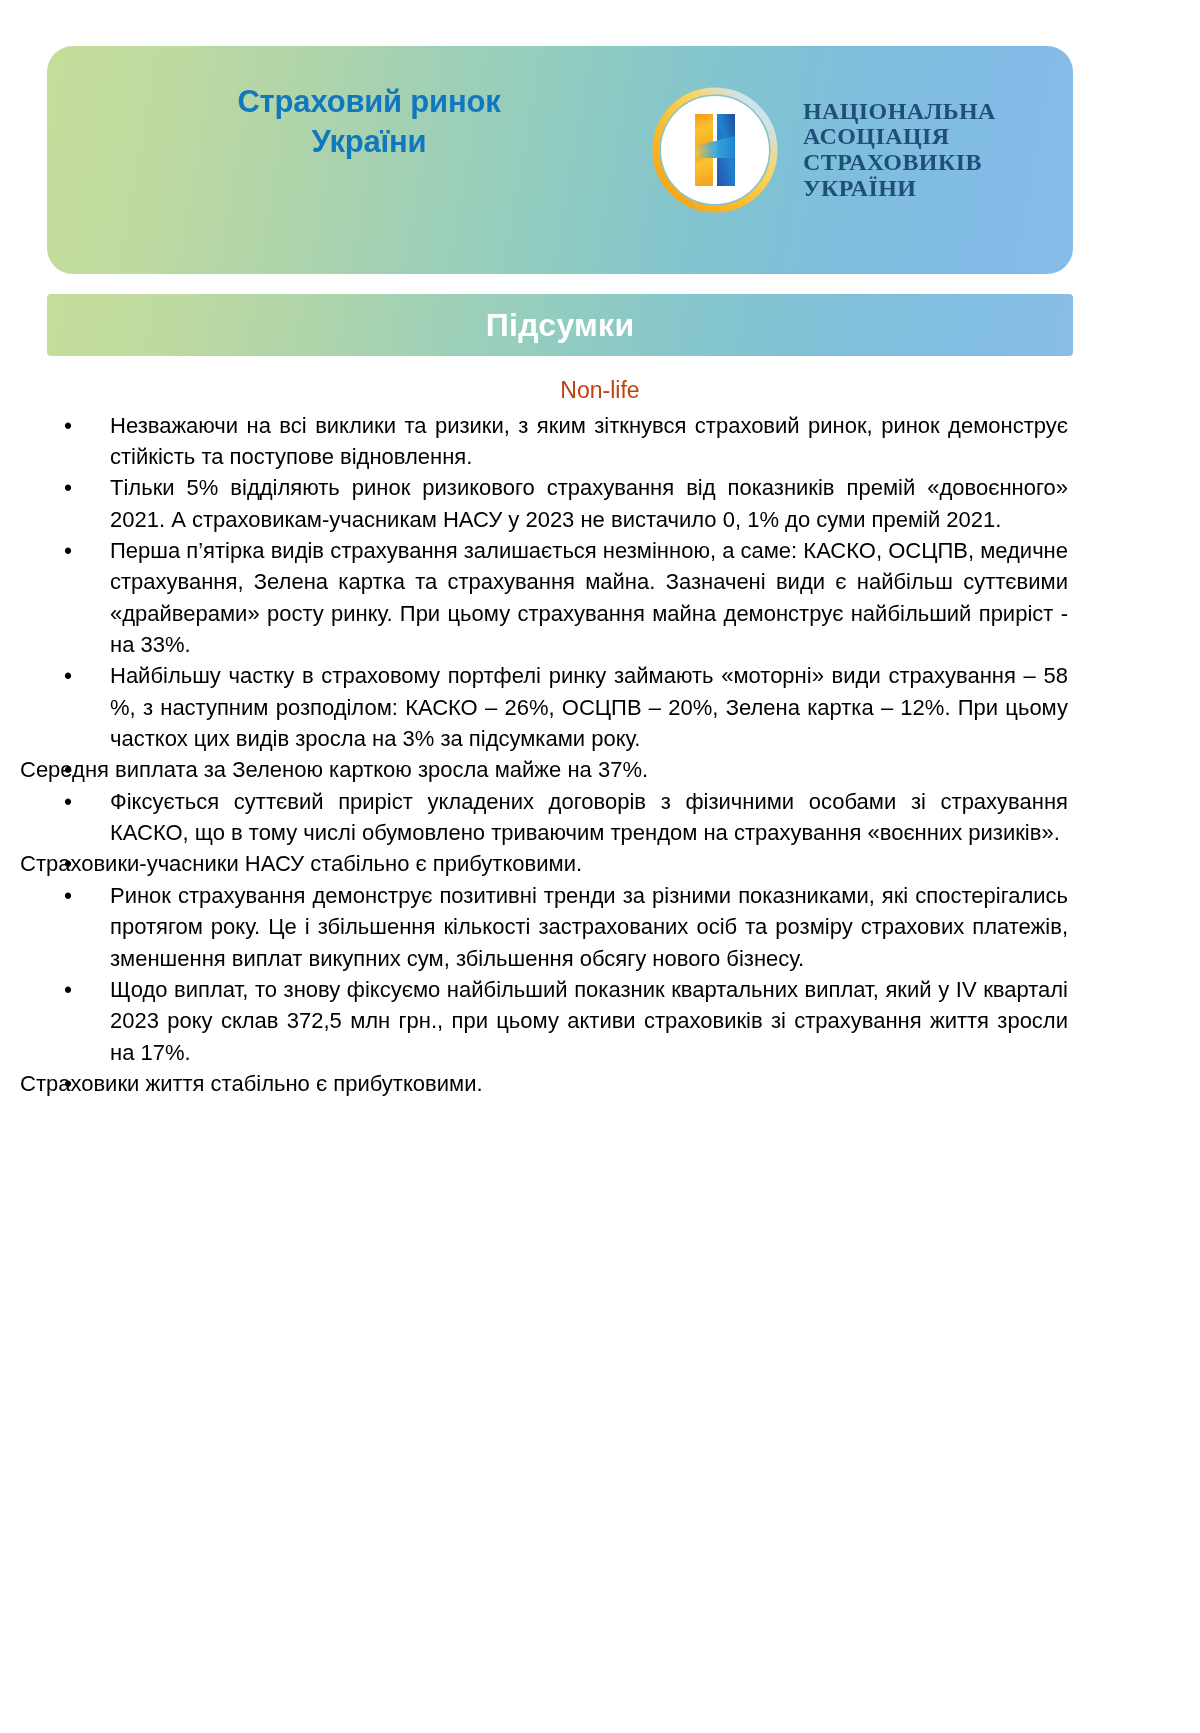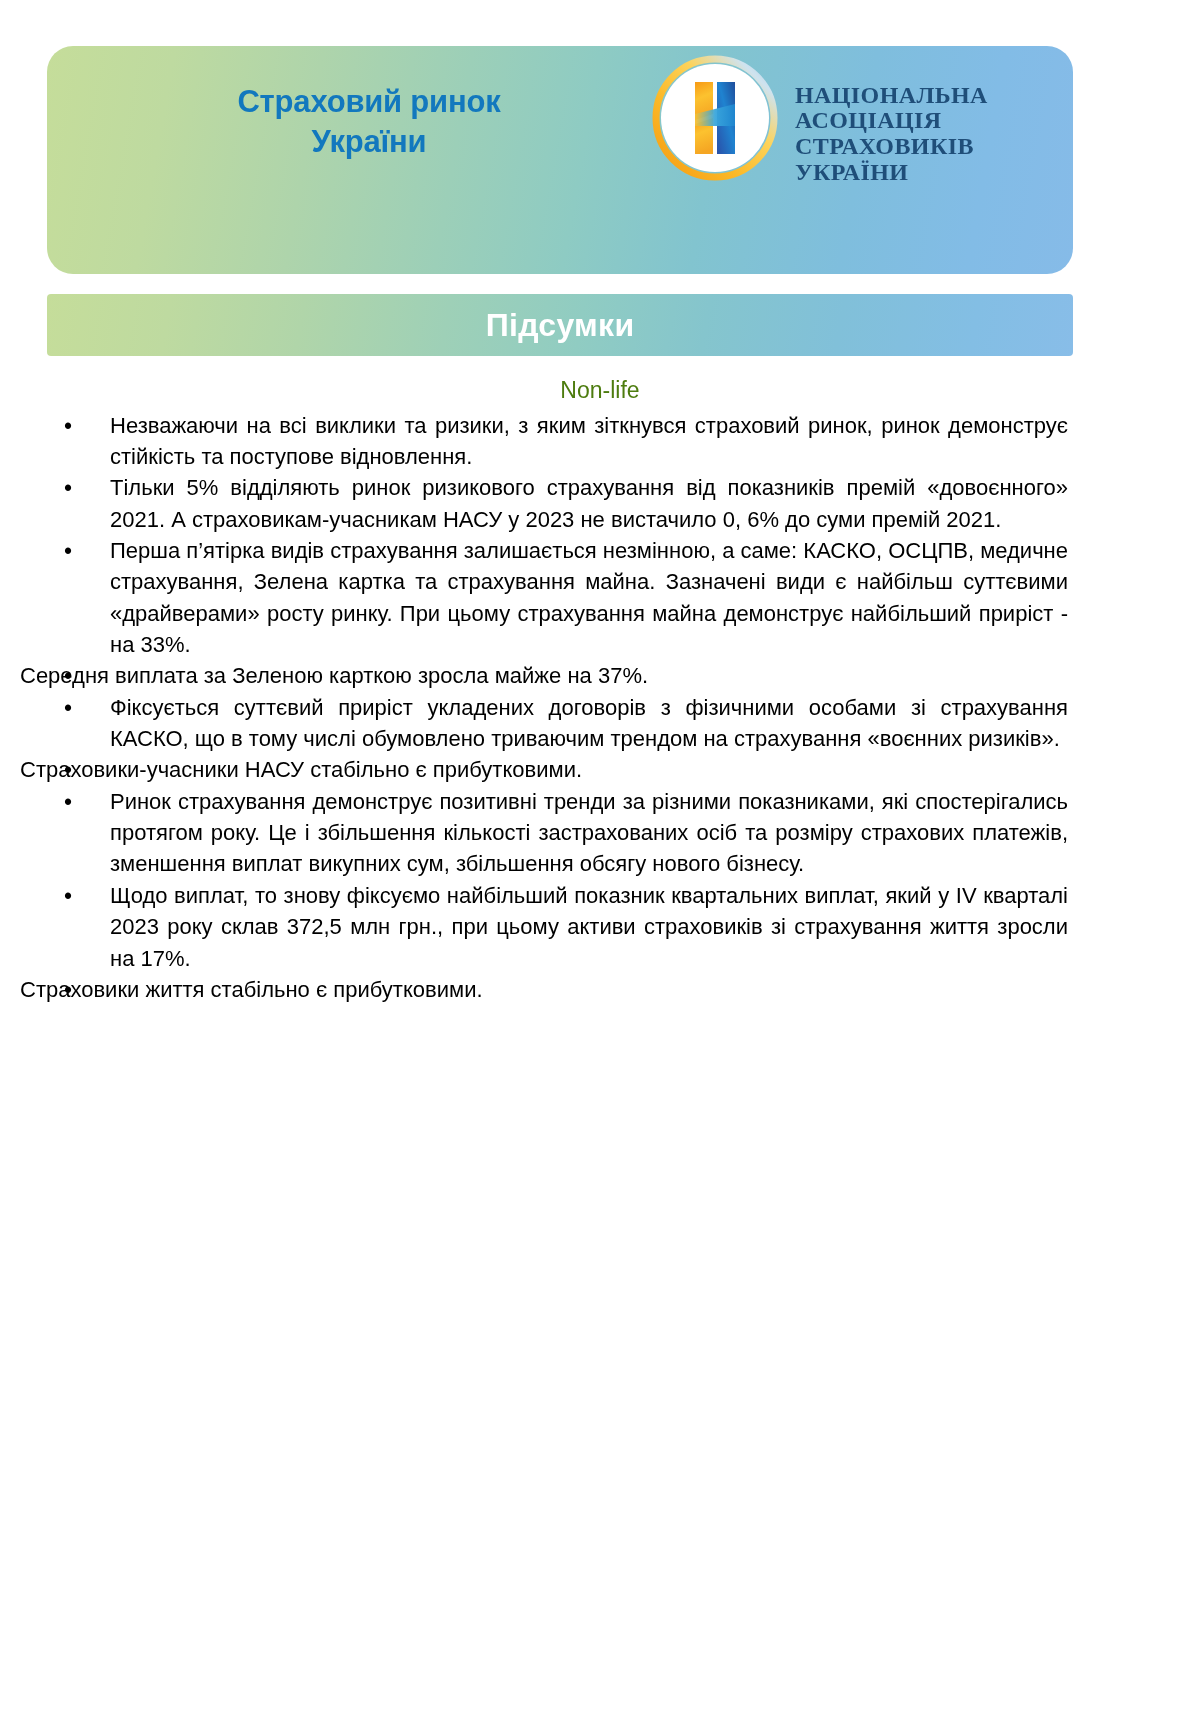--- a/index.html
+++ b/index.html
@@ -65,25 +65,26 @@
     color: #1278be;
     line-height: 1.28;
     letter-spacing: -0.2px;
     white-space: pre-line;
   }
 
   
   .logo-block {
     position: absolute;
     left: 604px;
-    top: 8px;
+    top: 24px;
     width: 400px;
     height: 160px;
     display: flex;
-    gap: 16px;
+    align-items: center;
+    gap: 24px;
   }
   .logo-mark {
     position: relative;
     width: 128px;
     height: 128px;
     flex: 0 0 128px;
   }
   .logo-text {
     display: flex;
     flex-direction: column;
@@ -148,21 +149,21 @@
     left: 0;
     top: 374px;
     width: 1200px;
     padding: 0;
   }
 
   .group-label {
     text-align: center;
     font-size: 23px;
     line-height: 1.42;
-    color: #4d7c0f;
+    color: #c2410c;
     margin: 0 0 3px 0;
   }
 
   ul.bullets {
     list-style: none;
     margin: 0;
     padding: 0;
   }
 
   ul.bullets > li {
@@ -251,22 +252,23 @@
   <div class="section-banner">
     <div class="section-banner-title">Підсумки</div>
   </div>
 
   <div class="content">
 
     <div class="group-label">Non-life</div>
 
     <ul class="bullets">
       <li>Незважаючи на всі виклики та ризики, з яким зіткнувся страховий ринок, ринок демонструє стійкість та поступове відновлення.</li>
-      <li>Тільки 5% відділяють ринок ризикового страхування від показників премій «довоєнного» 2021. А страховикам-учасникам НАСУ у 2023 не вистачило 0, 6% до суми премій 2021.</li>
+      <li>Тільки 5% відділяють ринок ризикового страхування від показників премій «довоєнного» 2021. А страховикам-учасникам НАСУ у 2023 не вистачило 0, 1% до суми премій 2021.</li>
       <li>Перша п’ятірка видів страхування залишається незмінною, а саме: КАСКО, ОСЦПВ, медичне страхування, Зелена картка та страхування майна. Зазначені види є найбільш суттєвими «драйверами» росту ринку. При цьому страхування майна демонструє найбільший приріст  - на 33%.</li>
+      <li>Найбільшу частку в страховому портфелі ринку займають «моторні» види страхування – 58 %, з наступним розподілом: КАСКО –  26%, ОСЦПВ – 20%, Зелена картка – 12%. При цьому часткох цих видів зросла на 3% за підсумками року.</li>
       <li class="nojustify">Середня виплата за Зеленою карткою зросла майже на 37%.</li>
       <li>Фіксується суттєвий приріст укладених договорів з фізичними особами зі страхування КАСКО, що в тому числі обумовлено триваючим трендом на страхування «воєнних ризиків».</li>
       <li class="nojustify">Страховики-учасники НАСУ стабільно є прибутковими.</li>
     </ul>
 
 
     <ul class="bullets">
       <li>Ринок страхування демонструє позитивні тренди за різними показниками, які спостерігались протягом року. Це і збільшення кількості застрахованих осіб та розміру страхових платежів, зменшення виплат викупних сум, збільшення обсягу нового бізнесу.</li>
       <li>Щодо виплат, то знову фіксуємо найбільший показник квартальних виплат, який у IV кварталі 2023 року склав 372,5 млн грн., при цьому активи страховиків зі страхування життя зросли на 17%.</li>
       <li class="nojustify">Страховики життя стабільно є прибутковими.</li>

